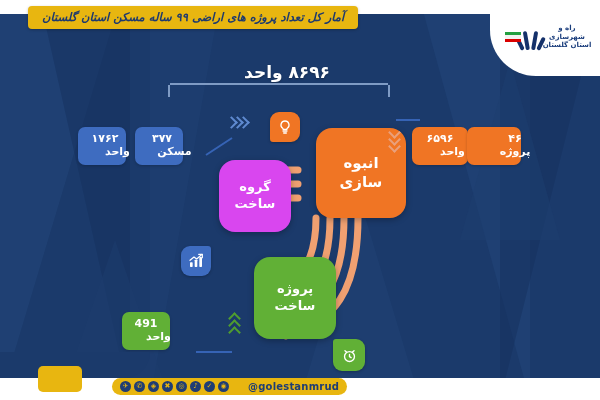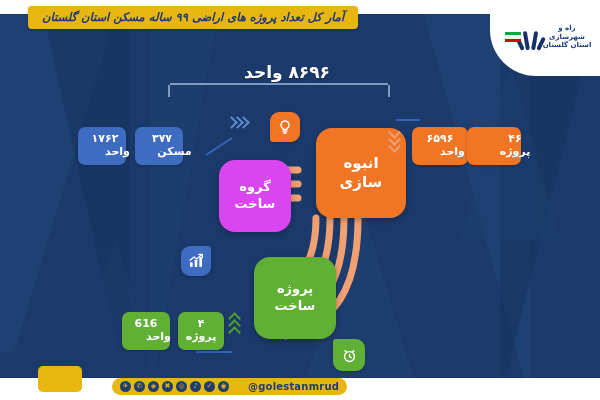--- a/index.html
+++ b/index.html
@@ -369,25 +369,22 @@
 
   <div class="chip chip-orange c-o-units">
     <span class="num">۶۵۹۶</span>
     <span class="unit">واحد</span>
   </div>
   <div class="chip chip-orange c-o-proj">
     <span class="num">۴۶ پروژه</span>
   </div>
 
   <div class="chip chip-green c-g-units">
-    <span class="num">616</span>
+    <span class="num">491</span>
     <span class="unit">واحد</span>
-  </div>
-  <div class="chip chip-green c-g-proj">
-    <span class="num">۴ پروژه</span>
   </div>
 
   <div class="footer-white"></div>
   <div class="footer-curve"></div>
   <div class="footer-tab"></div>
 
   <div class="social-bar">
     <div class="s-icon">✈</div>
     <div class="s-icon">✆</div>
     <div class="s-icon">◈</div>

